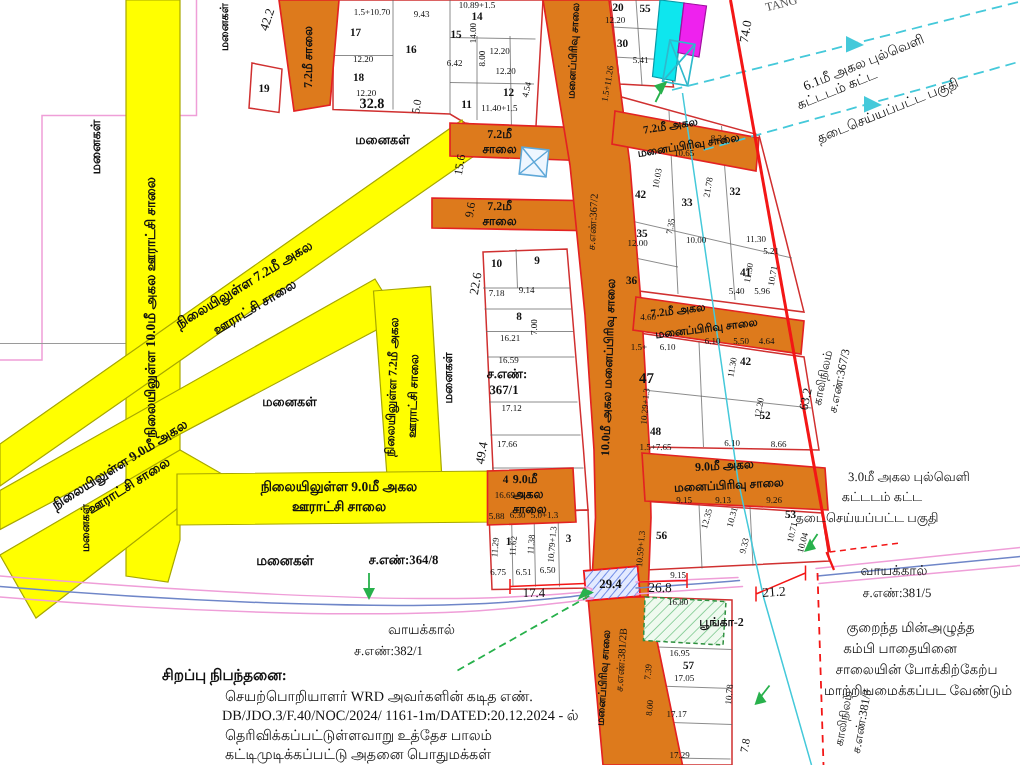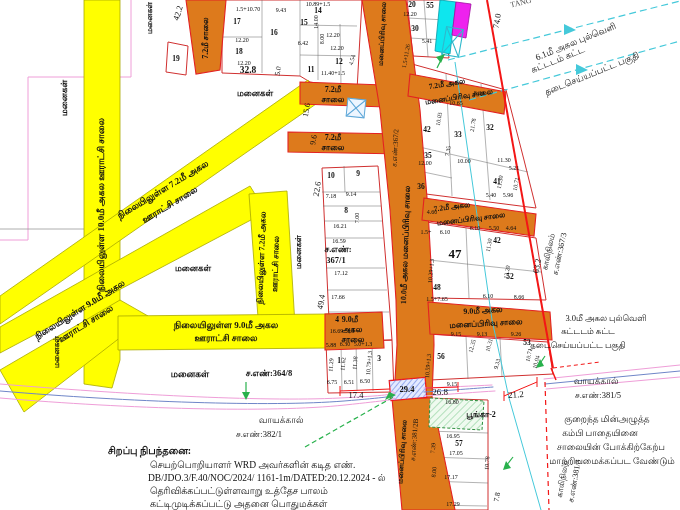--- a/index.html
+++ b/index.html
@@ -236,21 +236,21 @@
       <div class="lbl" style="left: 412px; top: 5px; font-size: 7.5px; font-weight: 700; transform: translate(-50%, -50%);">20</div>
       <div class="lbl" style="left: 415px; top: 29px; font-size: 7.5px; font-weight: 700; transform: translate(-50%, -50%);">30</div>
       <div class="lbl" style="left: 430px; top: 6px; font-size: 7.5px; font-weight: 700; transform: translate(-50%, -50%);">55</div>
       <div class="lbl" style="left: 427px; top: 130px; font-size: 7.5px; font-weight: 700; transform: translate(-50%, -50%);">42</div>
       <div class="lbl" style="left: 458px; top: 135px; font-size: 7.5px; font-weight: 700; transform: translate(-50%, -50%);">33</div>
       <div class="lbl" style="left: 490px; top: 128px; font-size: 7.5px; font-weight: 700; transform: translate(-50%, -50%);">32</div>
       <div class="lbl" style="left: 428px; top: 156px; font-size: 7.5px; font-weight: 700; transform: translate(-50%, -50%);">35</div>
       <div class="lbl" style="left: 421px; top: 187px; font-size: 7.5px; font-weight: 700; transform: translate(-50%, -50%);">36</div>
       <div class="lbl" style="left: 497px; top: 182px; font-size: 7.5px; font-weight: 700; transform: translate(-50%, -50%);">41</div>
       <div class="lbl" style="left: 497px; top: 241px; font-size: 7.5px; font-weight: 700; transform: translate(-50%, -50%);">42</div>
-      <div class="lbl" style="left: 431px; top: 253px; font-size: 13px; font-weight: 700; transform: translate(-50%, -50%); margin-left: 24px;">47</div>
+      <div class="lbl" style="left: 431px; top: 253px; font-size: 10px; font-weight: 700; transform: translate(-50%, -50%);">47</div>
       <div class="lbl" style="left: 437px; top: 288px; font-size: 7.5px; font-weight: 700; transform: translate(-50%, -50%);">48</div>
       <div class="lbl" style="left: 510px; top: 277px; font-size: 7.5px; font-weight: 700; transform: translate(-50%, -50%);">52</div>
       <div class="lbl" style="left: 527px; top: 343px; font-size: 7.5px; font-weight: 700; transform: translate(-50%, -50%);">53</div>
       <div class="lbl" style="left: 441px; top: 357px; font-size: 7.5px; font-weight: 700; transform: translate(-50%, -50%);">56</div>
       <div class="lbl" style="left: 459px; top: 444px; font-size: 7.5px; font-weight: 700; transform: translate(-50%, -50%);">57</div>
       <div class="lbl" style="left: 248px; top: 9px; font-size: 6px; font-weight: 400; transform: translate(-50%, -50%);">1.5+10.70</div>
       <div class="lbl" style="left: 281px; top: 10px; font-size: 6px; font-weight: 400; transform: translate(-50%, -50%);">9.43</div>
       <div class="lbl" style="left: 242px; top: 40px; font-size: 6px; font-weight: 400; transform: translate(-50%, -50%);">12.20</div>
       <div class="lbl" style="left: 244px; top: 63px; font-size: 6px; font-weight: 400; transform: translate(-50%, -50%);">12.20</div>
       <div class="lbl" style="left: 318px; top: 4px; font-size: 6px; font-weight: 400; transform: translate(-50%, -50%);">10.89+1.5</div>

